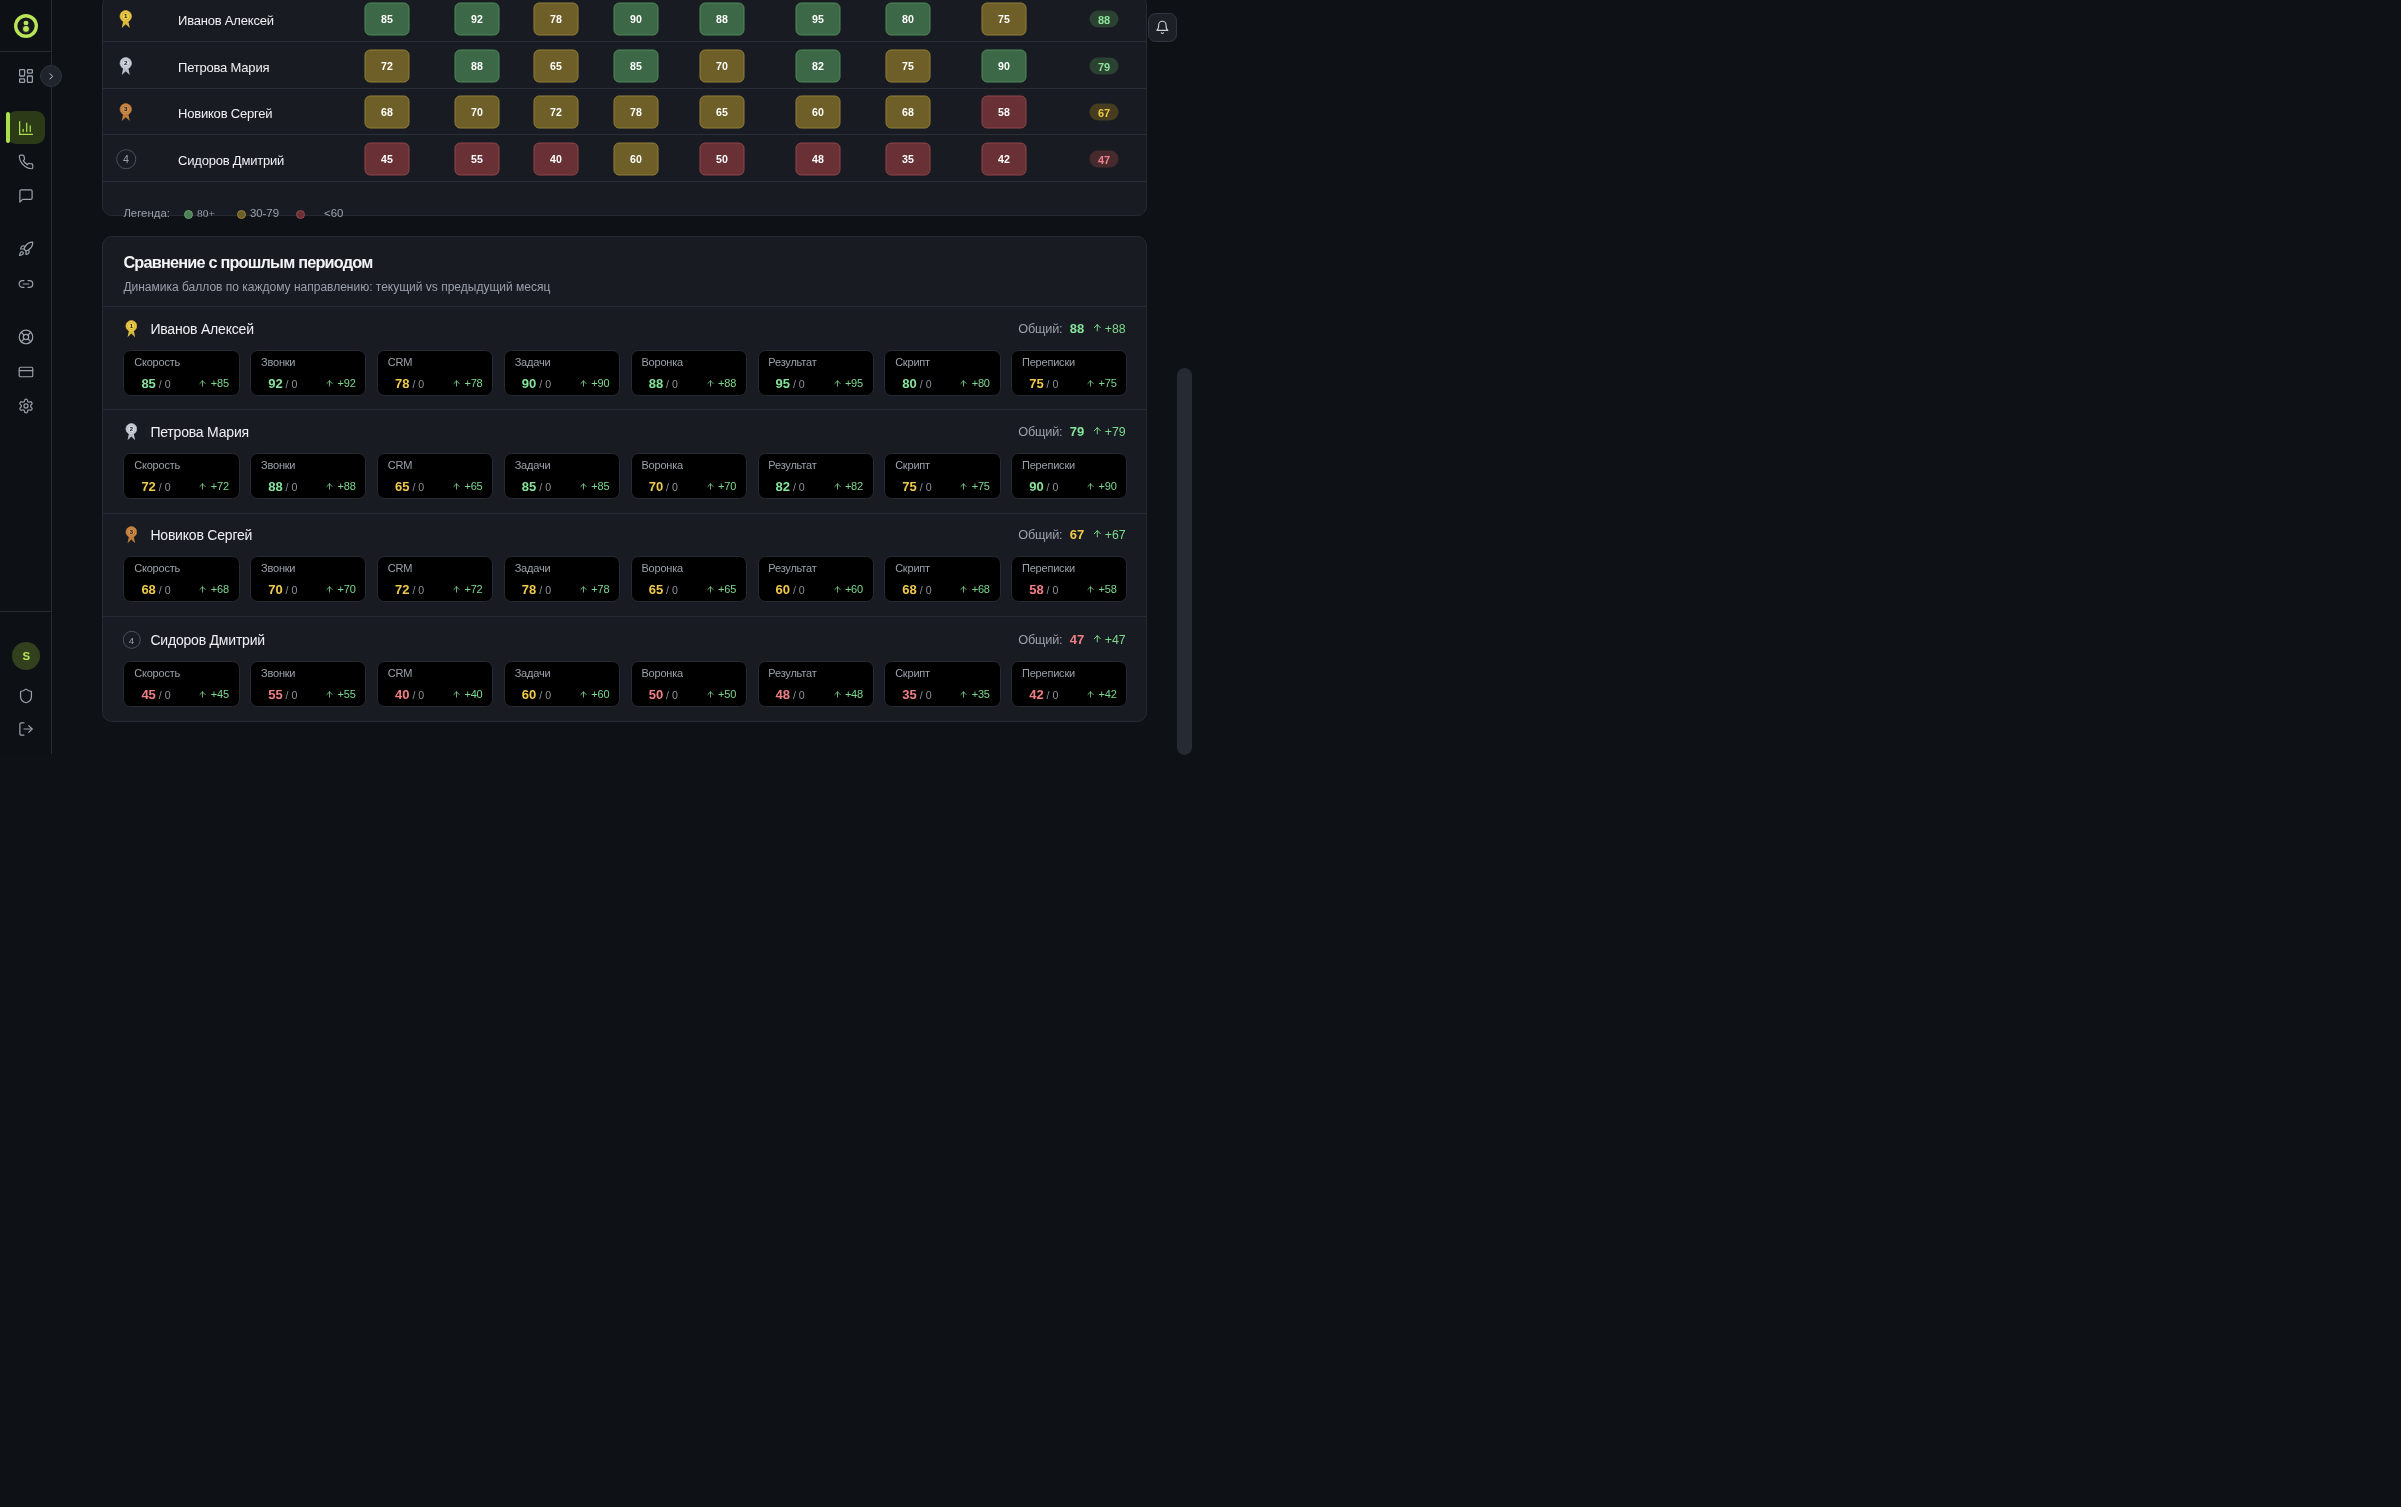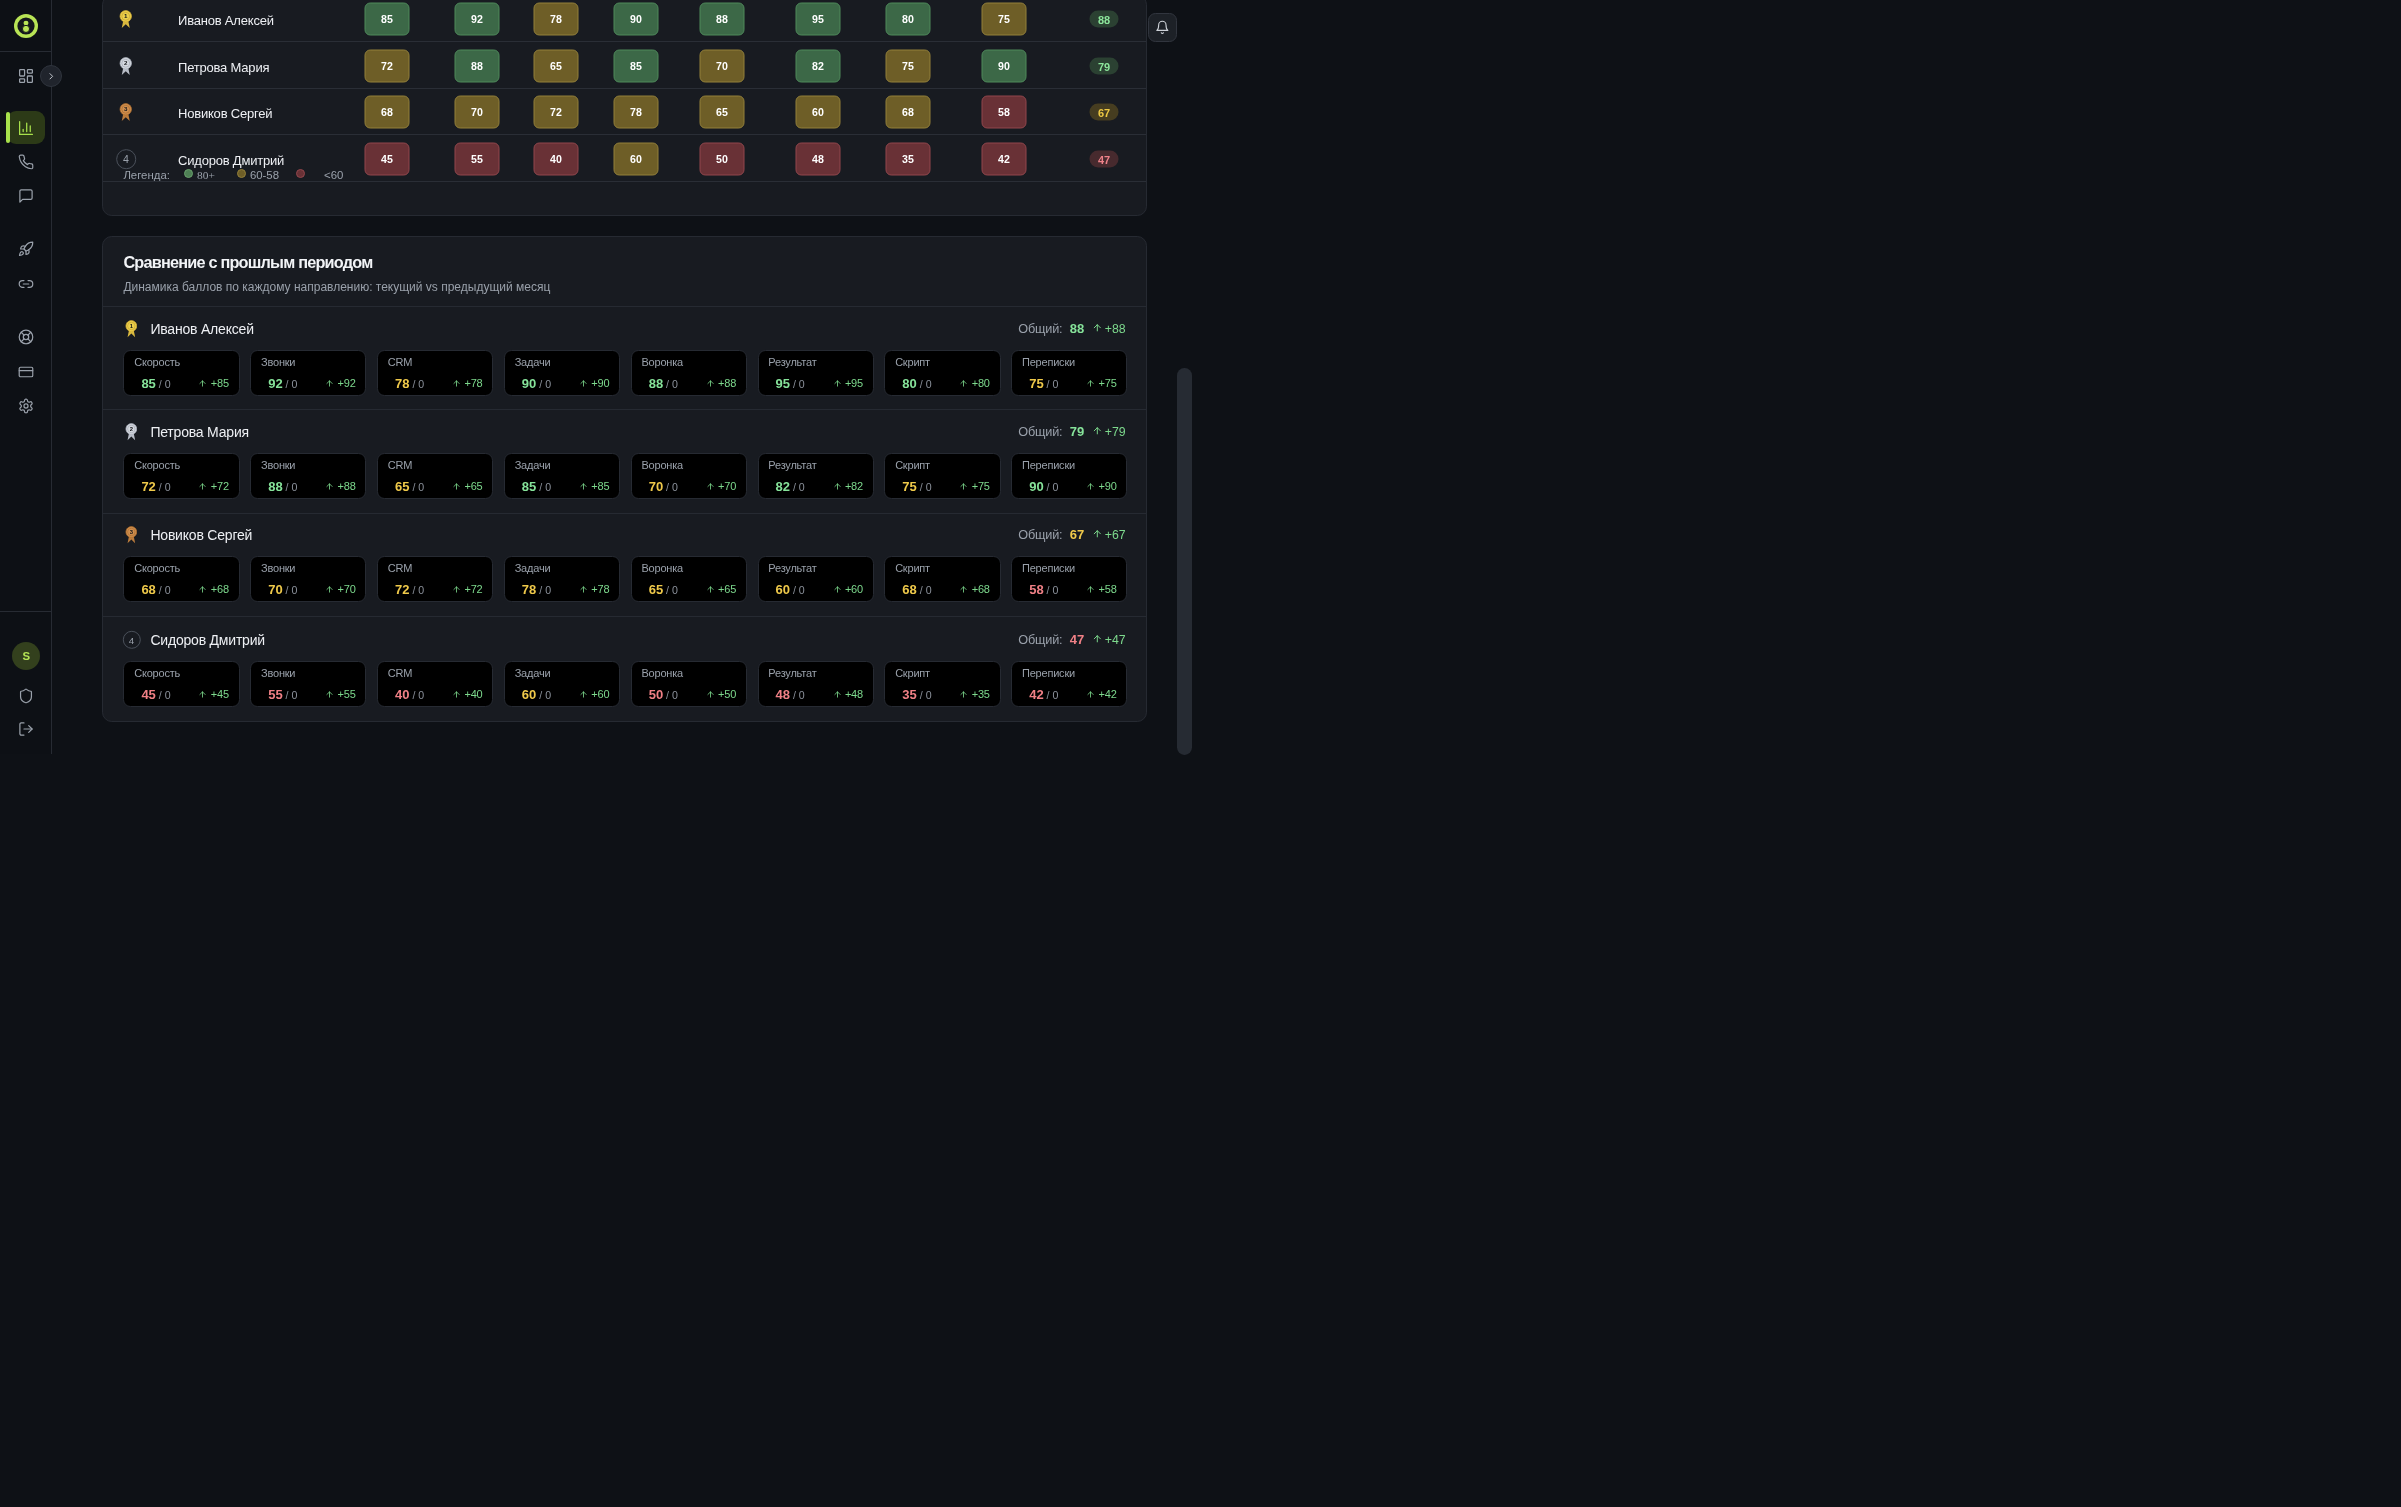--- a/index.html
+++ b/index.html
@@ -42,22 +42,22 @@
   .pill { position:absolute; left:1001px; width:29px; height:17px; border-radius:9px;
     transform:translate(-50%,-50%); display:flex; align-items:center; justify-content:center;
     font-size:11px; font-weight:bold; }
   .pill-g { background:#2b4132; color:#8ce59b; }
   .pill-y { background:#463d20; color:#eec943; }
   .pill-r { background:#472a2e; color:#ef828a; }
   .numcircle { position:absolute; border:1.2px solid #4a505a; border-radius:50%;
     color:#9aa1ab; display:flex; align-items:center; justify-content:center;
     transform:translate(-50%,-50%); }
   
-  #legend { position:absolute; left:0; top:173px; width:100%; height:38px;
-    display:flex; align-items:flex-start; font-size:11.4px; color:#9aa1ab; }
+  #legend { position:absolute; left:0; top:185px; width:100%; height:38px;
+    display:flex; align-items:flex-end; font-size:11.4px; color:#9aa1ab; }
   #legend .dot { width:9px; height:9px; border-radius:50%; display:inline-block; }
   
   #bell { position:absolute; left:1148px; top:13px; width:29px; height:29px;
     background:#1d2127; border:0.8px solid #31353e; border-radius:7.4px; color:#ced2d8;
     display:flex; align-items:center; justify-content:center; }
   
   #p2head { position:absolute; left:0; top:0; width:100%; height:70px;
     border-bottom:0.8px solid #262a32; padding:16.3px 20.4px 0 20.4px; }
   #p2head h2 { font-size:16.3px; font-weight:bold; color:#f2f4f7; letter-spacing:-0.8px; }
   #p2head p { margin-top:7.8px; font-size:12px; color:#99a0aa; }
@@ -245,21 +245,21 @@
       <div class="badge bg-r" style="left:715px; top:23px;">48</div>
       <div class="badge bg-r" style="left:805px; top:23px;">35</div>
       <div class="badge bg-r" style="left:901px; top:23px;">42</div>
       <div class="pill pill-r" style="top:23px;">47</div>
     </div>
     <div id="legend">
       <span style="margin-left:20.4px;">Легенда:</span>
   <span class="dot" style="margin-left:14px; background:#4e8055; border:0.8px solid #69a06c;"></span>
   <span style="margin-left:4.1px;font-family:Liberation Serif, serif;">80+</span>
   <span class="dot" style="margin-left:22px; background:#6e5e27; border:0.8px solid #93803a;"></span>
-  <span style="margin-left:4.1px;">60-58</span>
+  <span style="margin-left:4.1px;">30-79</span>
   <span class="dot" style="margin-left:17px; background:#693136; border:0.8px solid #92474d;"></span>
   <span style="margin-left:19px;">&lt;60</span>
     </div>
   </div>
 <div id="bell">
     <svg width="14.7" height="14.7" viewBox="0 0 24 24" fill="none" stroke="currentColor" stroke-width="1.8" stroke-linecap="round" stroke-linejoin="round">
       <path d="M6 8a6 6 0 0 1 12 0c0 7 3 9 3 9H3s3-2 3-9"></path>
       <path d="M10.3 21a1.94 1.94 0 0 0 3.4 0"></path>
     </svg>
   </div>

